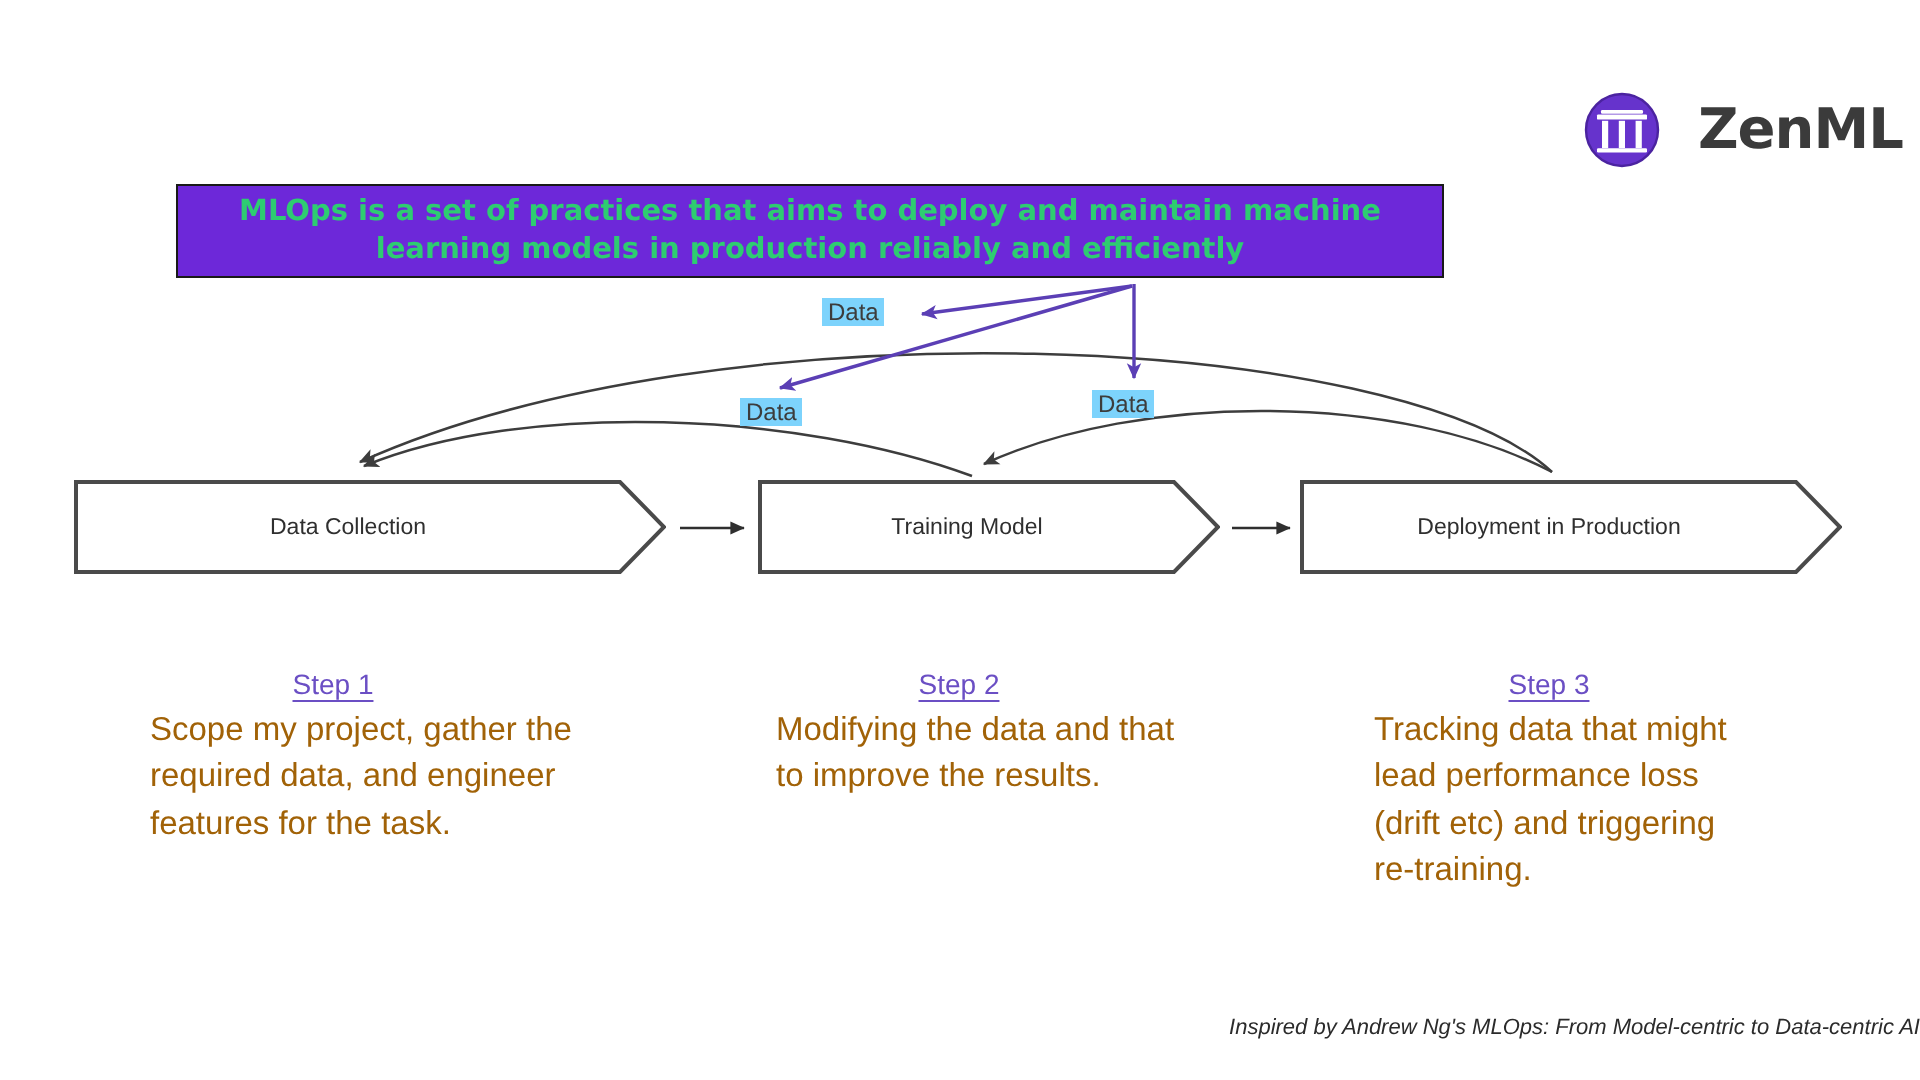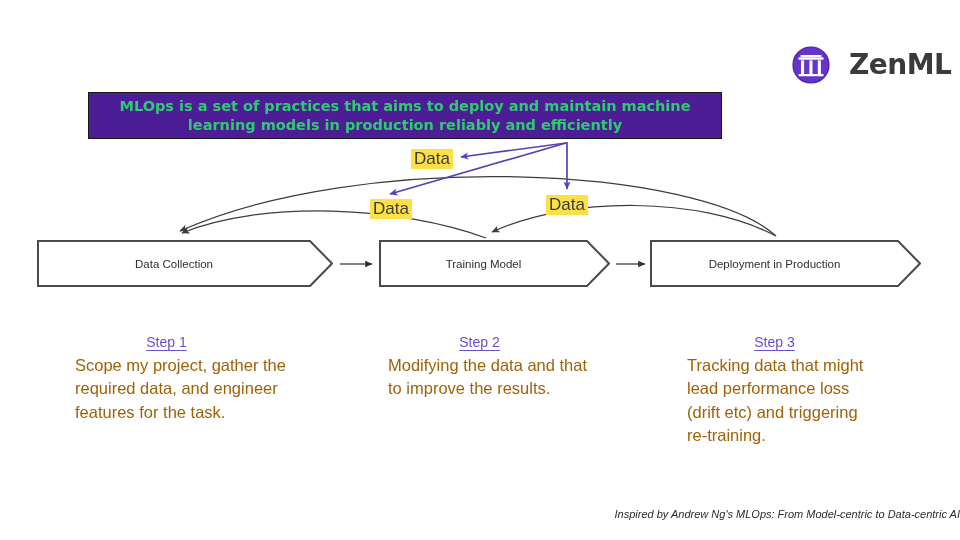--- a/index.html
+++ b/index.html
@@ -59,21 +59,21 @@
   }
 
   
   #definition-box {
     position: absolute;
     left: 88px;
     top: 92px;
     width: 634px;
     height: 47px;
     border: 1.5px solid #191919;
-    background: #4c1d95;
+    background: #6d28d9;
     box-sizing: border-box;
     display: flex;
     align-items: center;
     justify-content: center;
   }
   #definition-text {
     font-size: 14.5px;
     font-weight: 700;
     color: #2ecc71;
     text-align: center;
@@ -88,23 +88,23 @@
     left: 0;
     top: 0;
     width: 960px;
     height: 540px;
     pointer-events: none;
   }
 
   
   .data-label {
     position: absolute;
-    font-size: 17px;
+    font-size: 12px;
     color: #3c3c3c;
-    background: #fde047;
+    background: #7dd3fc;
     padding: 0 3px;
     white-space: nowrap;
   }
   #data-label-0 { left: 411px; top: 149px; }
   #data-label-1 { left: 370px; top: 199px; }
   #data-label-2 { left: 546px; top: 195px; }
 
   
   .chevron {
     position: absolute;

